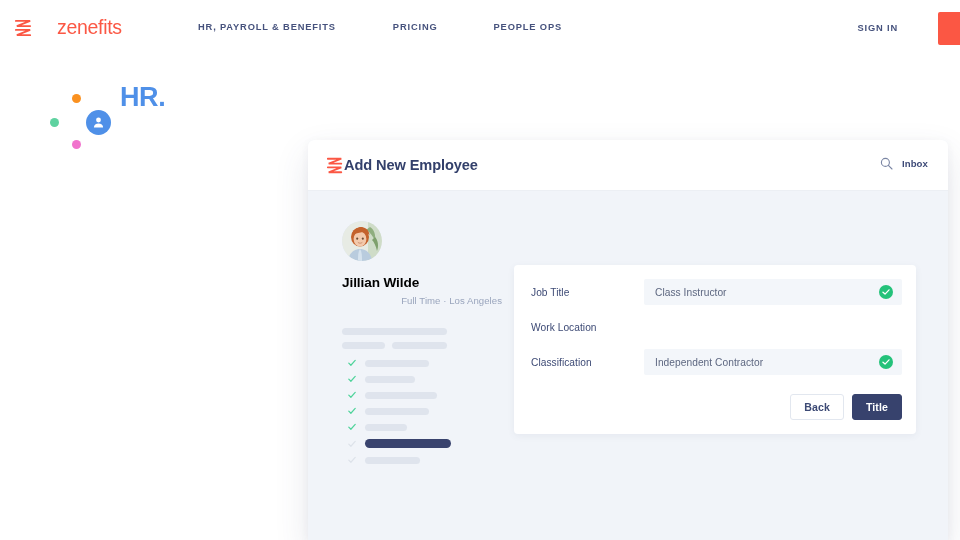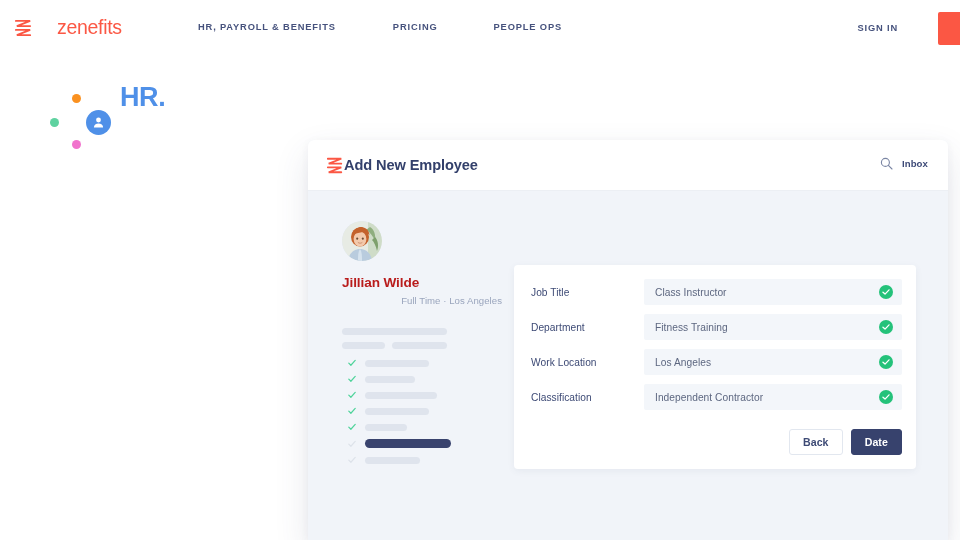--- a/index.html
+++ b/index.html
@@ -188,21 +188,21 @@
     height: 40px;
     border-radius: 50%;
     overflow: hidden;
     position: relative;
     background: #dfe6ef;
   }
   .profile-name {
     margin-top: 14px;
     font-size: 13.6px;
     font-weight: bold;
-    color: #b91c1c;
+    color: #000000;
     letter-spacing: -0.1px;
   }
   .profile-sub {
     margin-top: 5px;
     font-size: 9.6px;
     color: #9aa5bd;
     letter-spacing: 0.05px;
     text-align: right;
   }
   .ph-bar { background: #dfe4ed; border-radius: 4px; height: 7px; }
@@ -475,59 +475,40 @@
           <div class="field-input">
             <span class="field-value">Class Instructor</span>
             <span class="valid-badge">
               <svg width="8" height="8" viewBox="0 0 10 10">
                   <path d="M1.2 5.2 L3.8 7.6 L8.8 2.3" fill="none" stroke="#ffffff" stroke-width="1.6" stroke-linecap="round" stroke-linejoin="round"></path>
                 </svg>
             </span>
           </div>
         </div>
 
-        <div class="field-row">
-          <span class="field-label">Department</span>
-          <div class="field-input">
-            <span class="field-value">Fitness Training</span>
-            <span class="valid-badge">
-              <svg width="8" height="8" viewBox="0 0 10 10">
-                  <path d="M1.2 5.2 L3.8 7.6 L8.8 2.3" fill="none" stroke="#ffffff" stroke-width="1.6" stroke-linecap="round" stroke-linejoin="round"></path>
-                </svg>
-            </span>
-          </div>
-        </div>
 
         <div class="field-row">
           <span class="field-label">Work Location</span>
-          <div class="field-input">
-            <span class="field-value">Los Angeles</span>
-            <span class="valid-badge">
-              <svg width="8" height="8" viewBox="0 0 10 10">
-                  <path d="M1.2 5.2 L3.8 7.6 L8.8 2.3" fill="none" stroke="#ffffff" stroke-width="1.6" stroke-linecap="round" stroke-linejoin="round"></path>
-                </svg>
-            </span>
-          </div>
         </div>
 
         <div class="field-row">
           <span class="field-label">Classification</span>
           <div class="field-input">
             <span class="field-value">Independent Contractor</span>
             <span class="valid-badge">
               <svg width="8" height="8" viewBox="0 0 10 10">
                   <path d="M1.2 5.2 L3.8 7.6 L8.8 2.3" fill="none" stroke="#ffffff" stroke-width="1.6" stroke-linecap="round" stroke-linejoin="round"></path>
                 </svg>
             </span>
           </div>
         </div>
 
 
       </div>
 
       <div class="panel-actions">
         <span class="btn btn-back">Back</span>
-        <span class="btn btn-next">Date</span>
+        <span class="btn btn-next">Title</span>
       </div>
     </div>
 
   </div>
 </div>
 
 </body></html>

